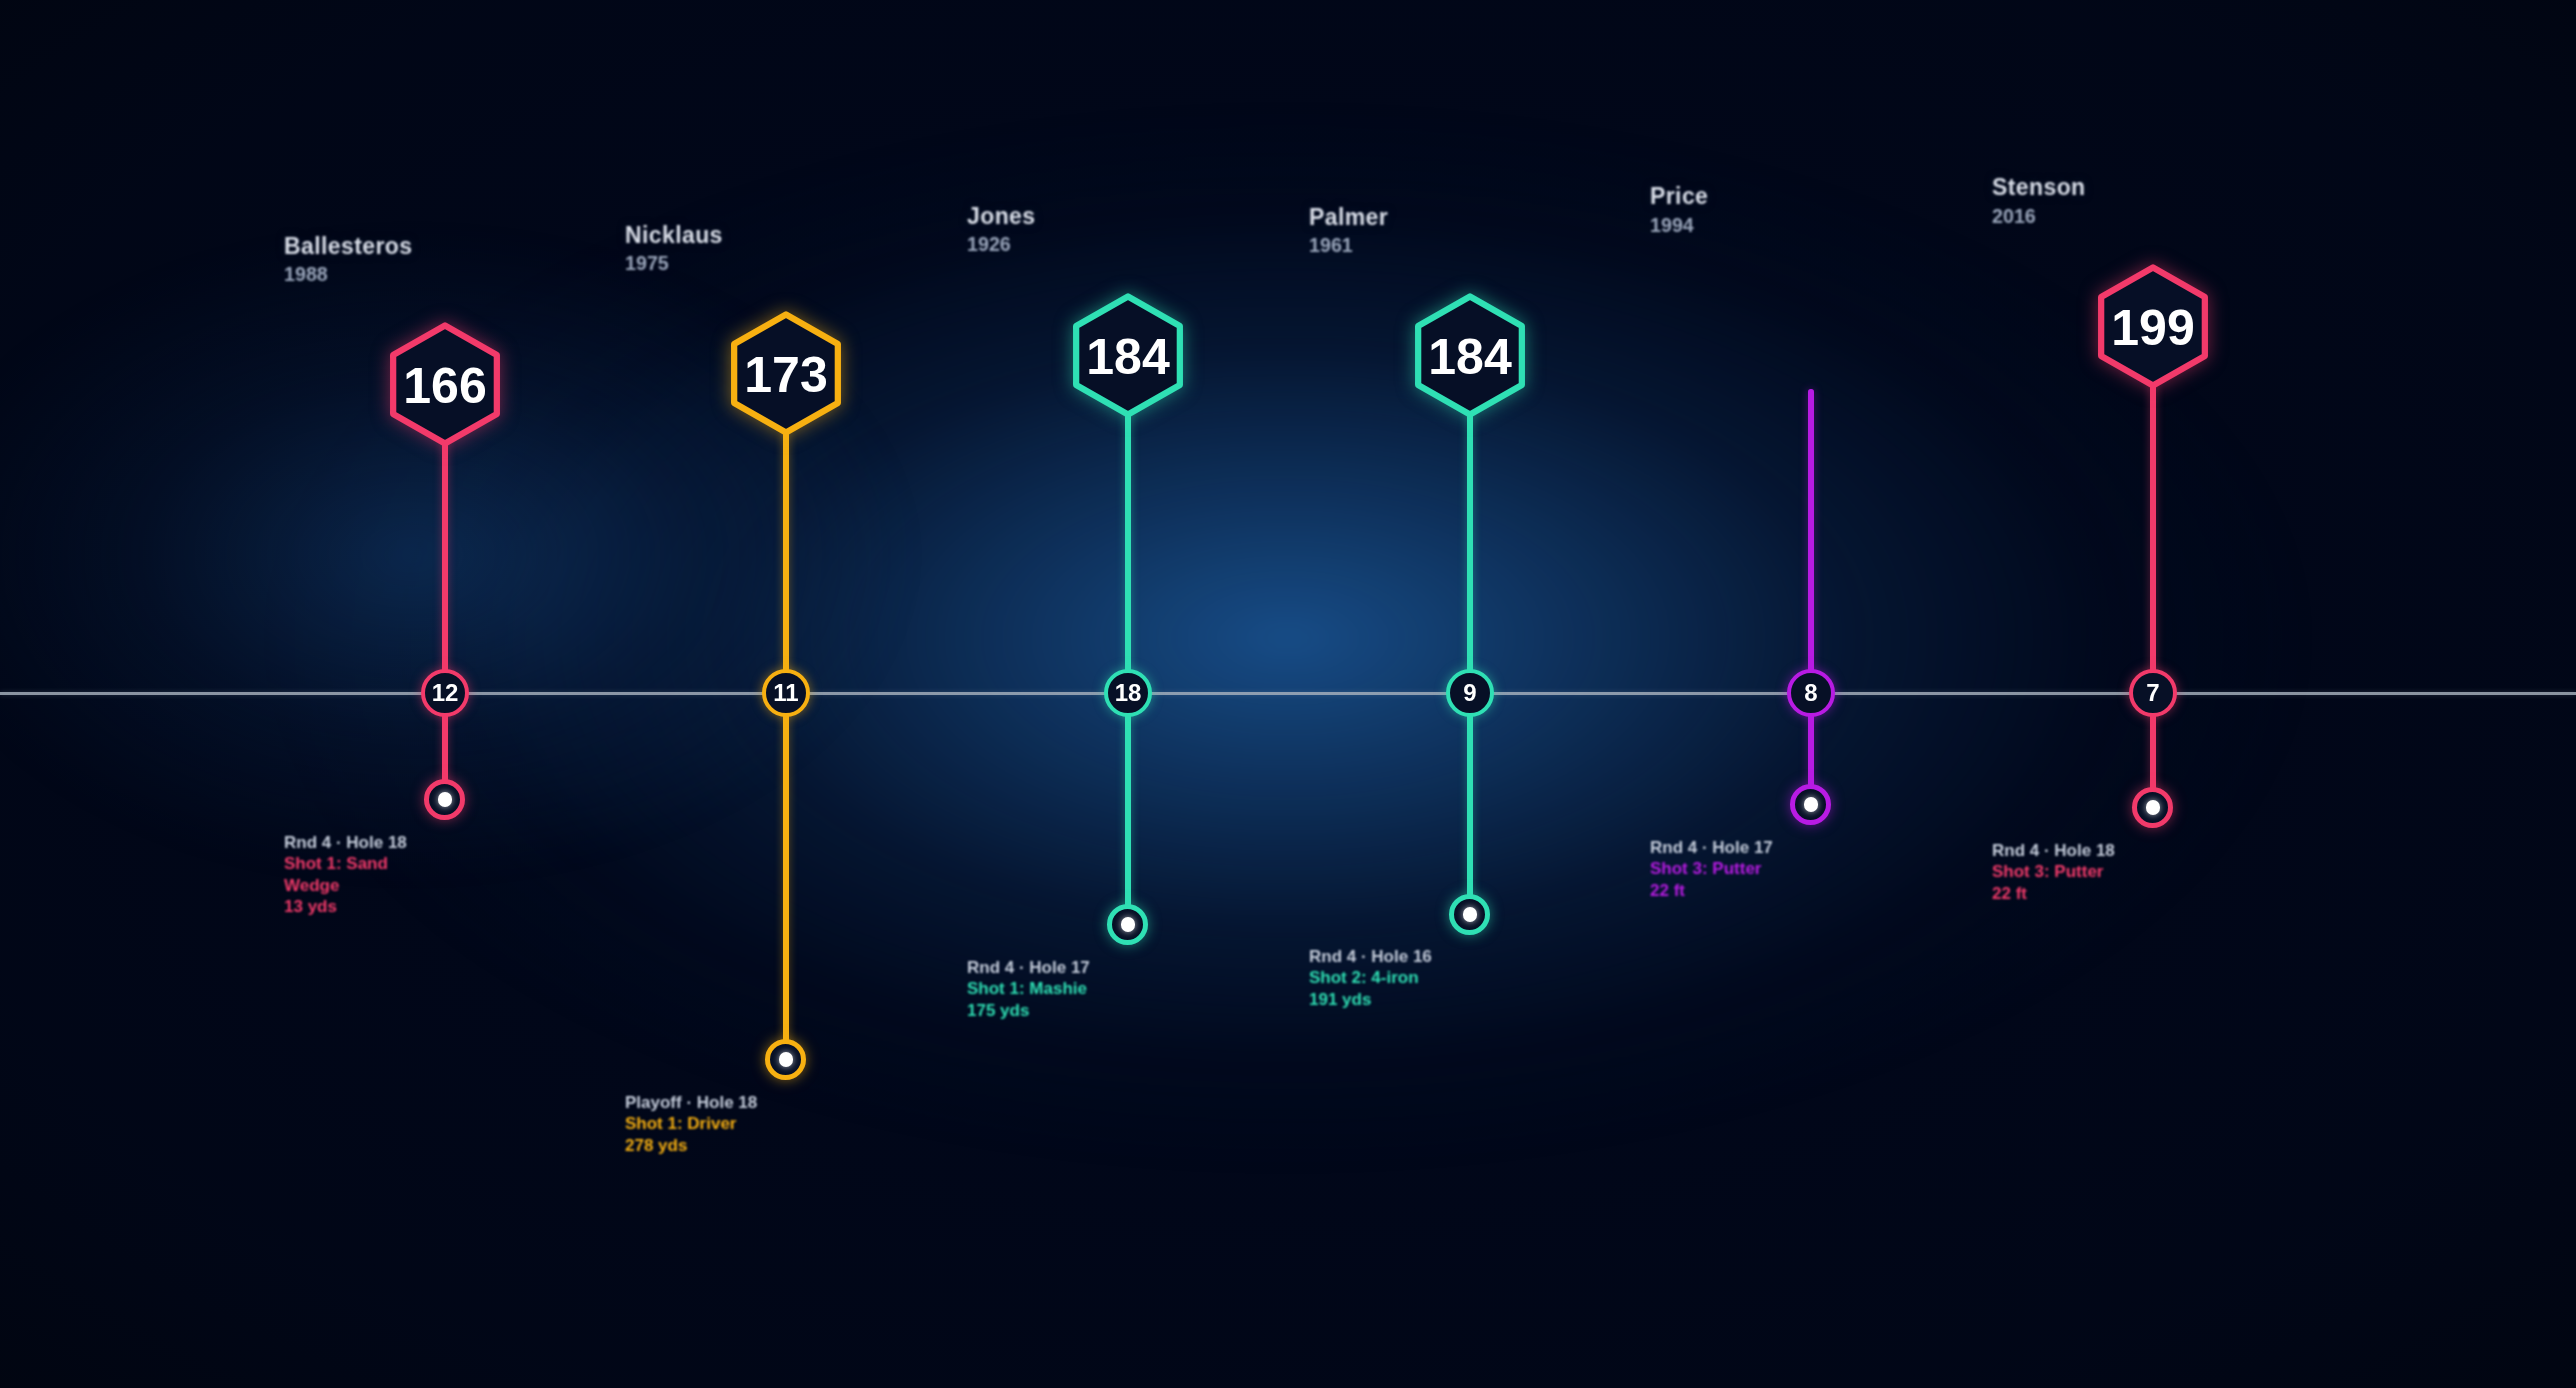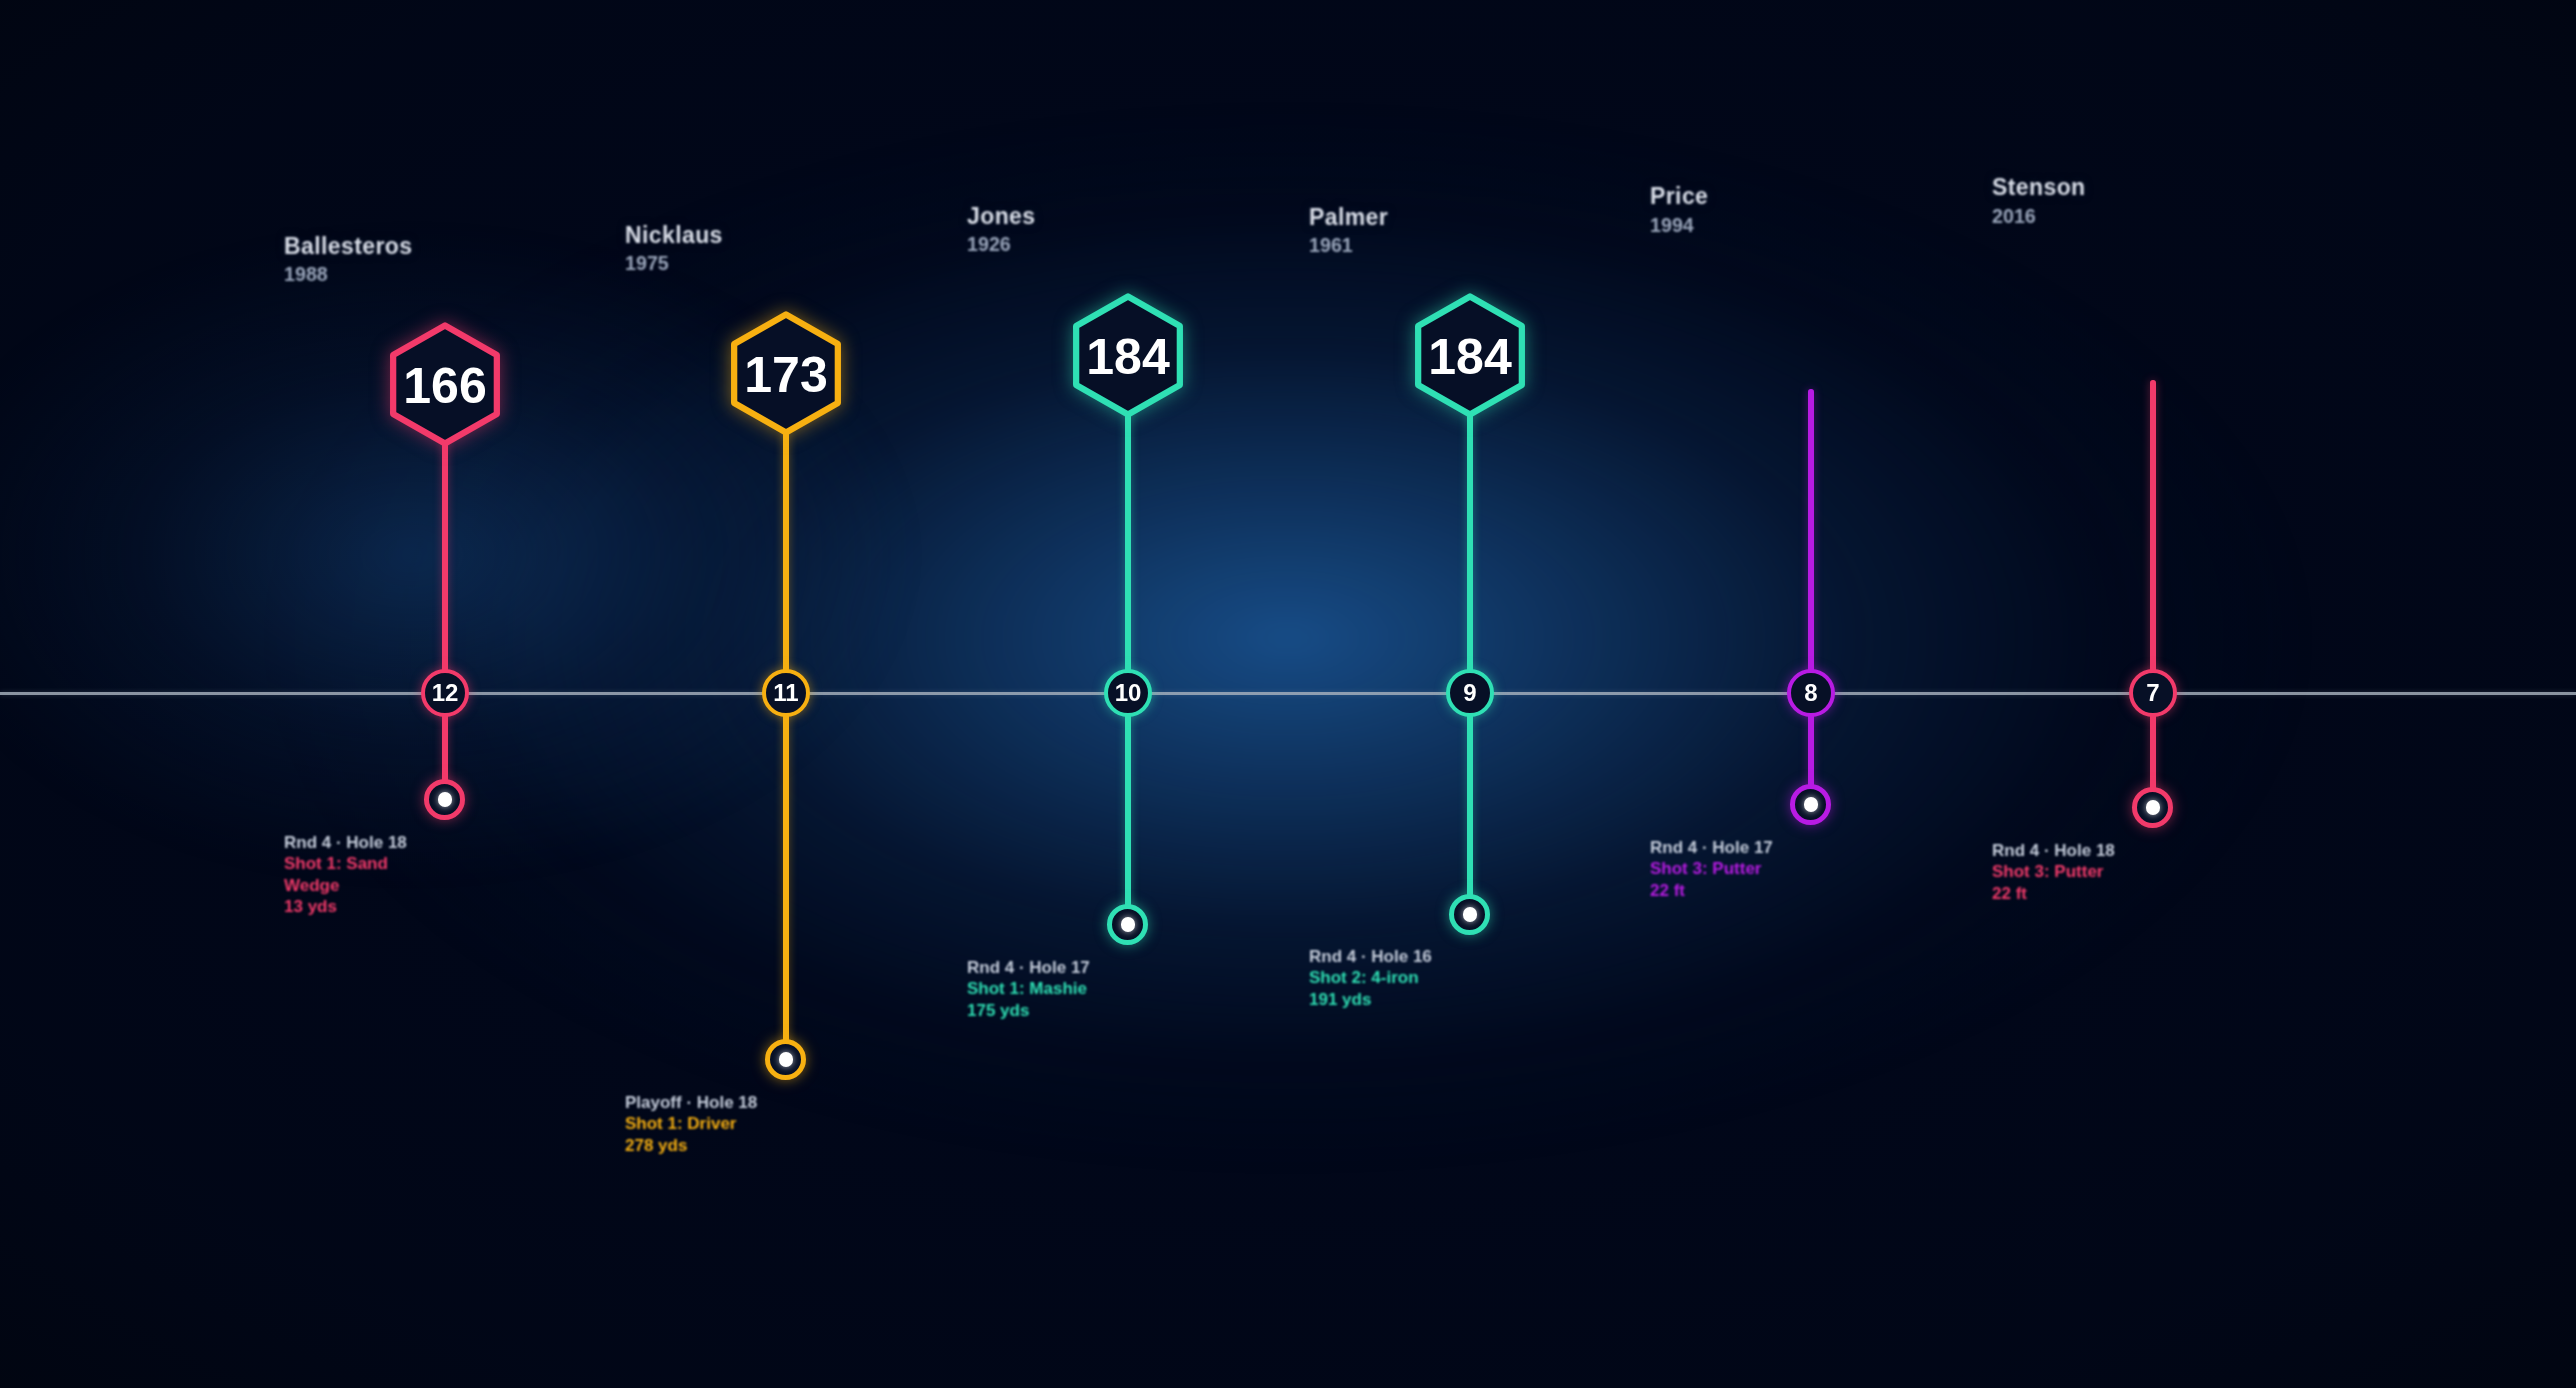--- a/index.html
+++ b/index.html
@@ -181,21 +181,21 @@
       <div class="col" style="left: 1128px;">
         <div class="player-name" style="top: 203px;">Jones</div>
         <div class="player-year" style="top: 233px;">1926</div>
         <div class="stem" style="top: 409px; height: 516px; background: linear-gradient(rgb(47, 224, 180) 0%, rgb(47, 224, 180) 100%); box-shadow: rgba(47, 224, 180, 0.4) 0px 0px 8px;"></div>
         <div class="hex-wrap" style="top: 284px;">
           <svg class="hex-svg" width="322" height="143" viewBox="0 0 360 160">
             <polygon points="180.0,14.0 238.0,47.0 238.0,113.0 180.0,146.0 122.0,113.0 122.0,47.0" fill="#060f26" stroke="#2fe0b4" stroke-width="7" stroke-linejoin="round" style="filter: drop-shadow(rgba(47, 224, 180, 0.5) 0px 0px 10px);"></polygon>
             <text class="hex-num" x="180" y="82">184</text>
           </svg>
         </div>
-        <div class="axis-ring" style="top: 669px; border: 4.5px solid rgb(47, 224, 180); box-shadow: rgba(47, 224, 180, 0.5) 0px 0px 10.7px;">10</div>
+        <div class="axis-ring" style="top: 669px; border: 4.5px solid rgb(47, 224, 180); box-shadow: rgba(47, 224, 180, 0.5) 0px 0px 10.7px;">18</div>
         <div class="dot-marker" style="top: 904px; border: 5.4px solid rgb(47, 224, 180); box-shadow: rgba(47, 224, 180, 0.533) 0px 0px 12.5px;">
           <div class="dot-core"></div>
         </div>
         <div class="caption" style="top: 959px;">
           <div class="cap-line1">Rnd 4 · Hole 17</div>
           <div class="cap-line2" style="color: rgb(47, 224, 180);">Shot 1: Mashie</div>
           <div class="cap-line3" style="color: rgb(47, 224, 180);">175 yds</div>
         </div>
       </div>
       <div class="col" style="left: 1470px;">
@@ -229,20 +229,26 @@
         <div class="caption" style="top: 839px;">
           <div class="cap-line1">Rnd 4 · Hole 17</div>
           <div class="cap-line2" style="color: rgb(184, 27, 227);">Shot 3: Putter</div>
           <div class="cap-line3" style="color: rgb(184, 27, 227);">22 ft</div>
         </div>
       </div>
       <div class="col" style="left: 2153px;">
         <div class="player-name" style="top: 174px;">Stenson</div>
         <div class="player-year" style="top: 205px;">2016</div>
         <div class="stem" style="top: 380px; height: 428px; background: linear-gradient(rgb(242, 58, 106) 0%, rgb(242, 58, 106) 100%); box-shadow: rgba(242, 58, 106, 0.4) 0px 0px 8px;"></div>
+        <div class="hex-wrap" style="top: 255px;">
+          <svg class="hex-svg" width="322" height="143" viewBox="0 0 360 160">
+            <polygon points="180.0,14.0 238.0,47.0 238.0,113.0 180.0,146.0 122.0,113.0 122.0,47.0" fill="#060f26" stroke="#f23a6a" stroke-width="7" stroke-linejoin="round" style="filter: drop-shadow(rgba(242, 58, 106, 0.5) 0px 0px 10px);"></polygon>
+            <text class="hex-num" x="180" y="82">199</text>
+          </svg>
+        </div>
         <div class="axis-ring" style="top: 669px; border: 4.5px solid rgb(242, 58, 106); box-shadow: rgba(242, 58, 106, 0.5) 0px 0px 10.7px;">7</div>
         <div class="dot-marker" style="top: 787px; border: 5.4px solid rgb(242, 58, 106); box-shadow: rgba(242, 58, 106, 0.533) 0px 0px 12.5px;">
           <div class="dot-core"></div>
         </div>
         <div class="caption" style="top: 842px;">
           <div class="cap-line1">Rnd 4 · Hole 18</div>
           <div class="cap-line2" style="color: rgb(242, 58, 106);">Shot 3: Putter</div>
           <div class="cap-line3" style="color: rgb(242, 58, 106);">22 ft</div>
         </div>
       </div>

